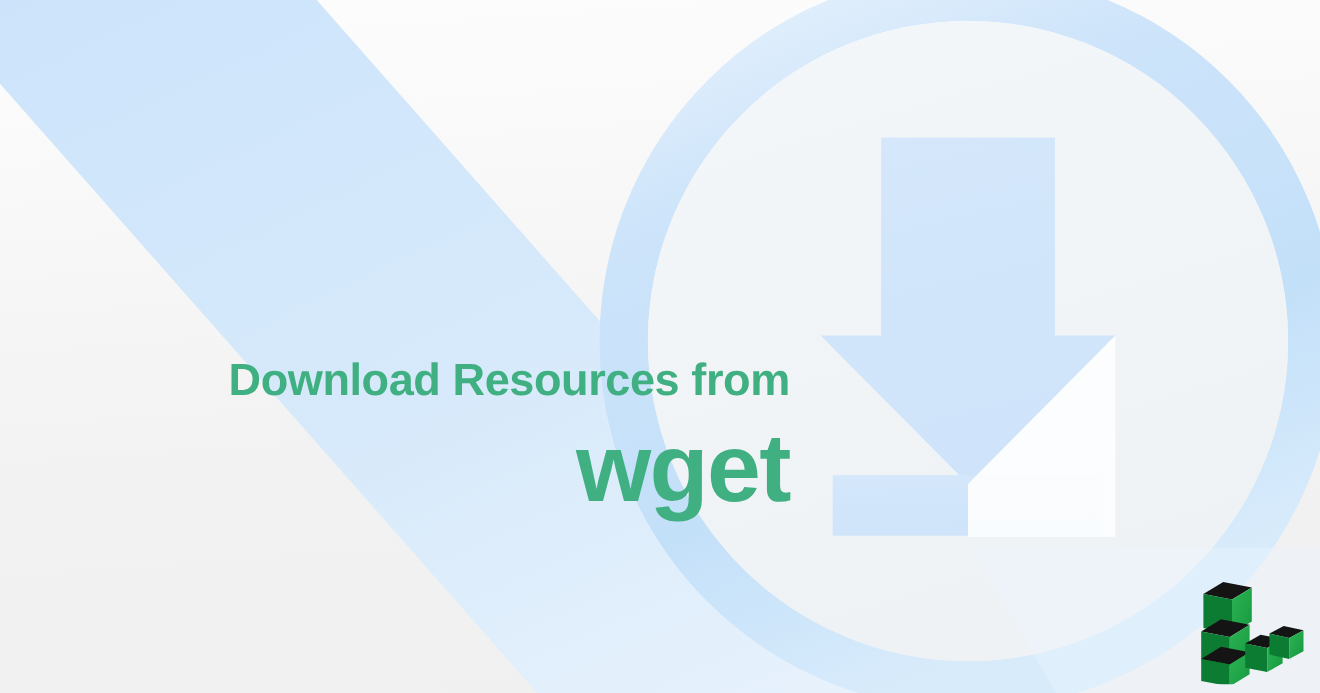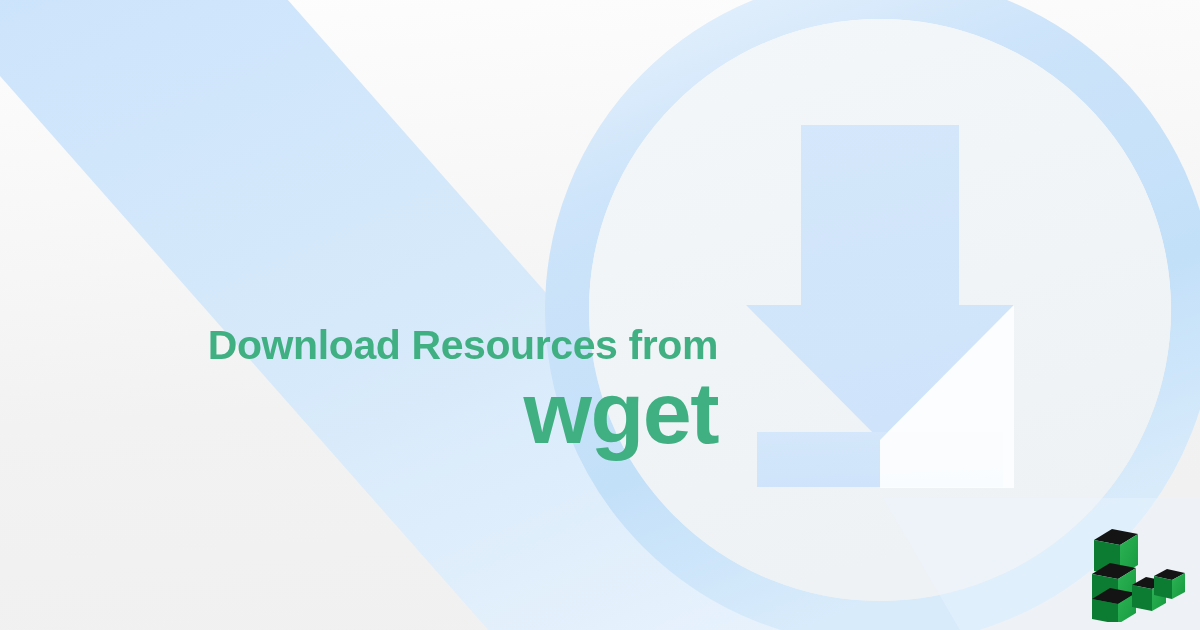--- a/index.html
+++ b/index.html
@@ -44,20 +44,21 @@
     font-weight: 700;
     font-size: 41px;
     line-height: 47px;
     letter-spacing: -0.4px;
     color: #40b083;
     white-space: nowrap;
   }
 
   .headline-term {
     display: block;
+    margin-top: 12px;
     font-family: "Liberation Sans", "DejaVu Sans", sans-serif;
     font-weight: 700;
     font-size: 88px;
     line-height: 88px;
     letter-spacing: -1.5px;
     color: #40b083;
     white-space: nowrap;
   }
 
   

